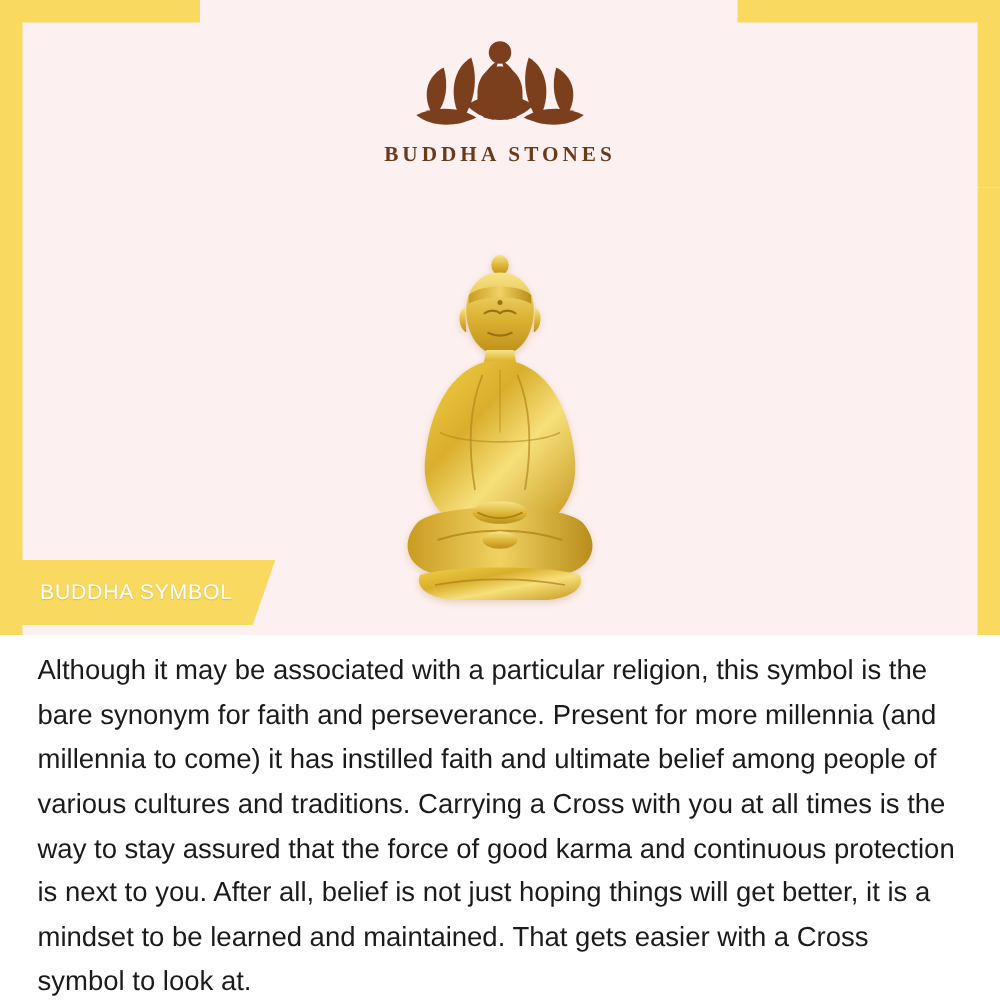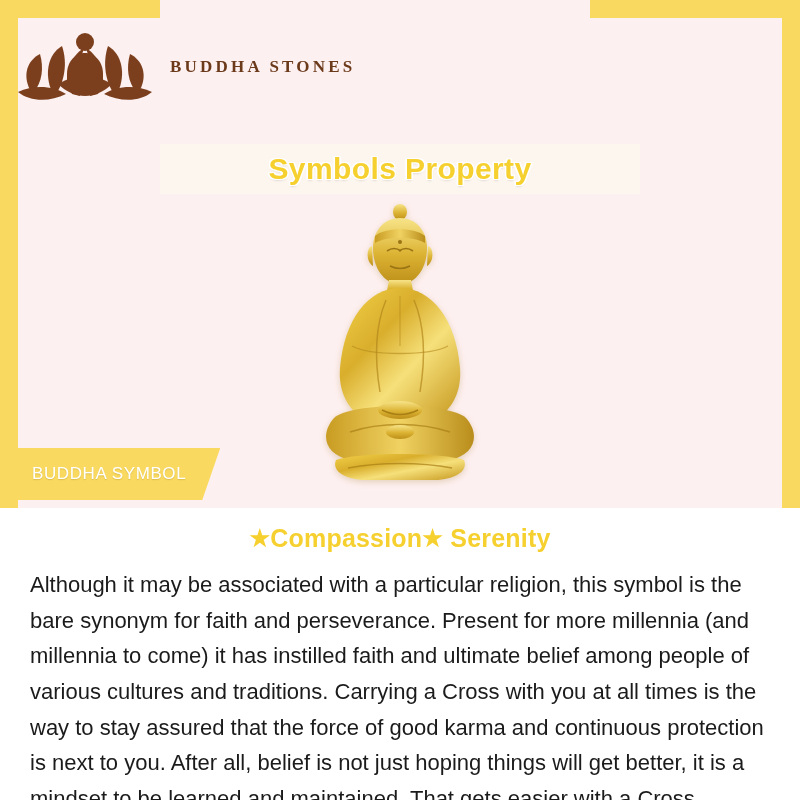--- a/index.html
+++ b/index.html
@@ -59,20 +59,21 @@
     width: 18px; height: 360px;
     background: #f9d95f;
   }
 
   
   .logo-wrap {
     position: absolute;
     left: 0; right: 0;
     top: 20px;
     display: flex;
+    flex-direction: column;
     align-items: center;
   }
   .logo-mark {
     width: 170px;
     height: 90px;
   }
   .brand-name {
     margin-top: 4px;
     font-size: 17px;
     letter-spacing: 3.2px;
@@ -212,23 +213,20 @@
           <path d="M85 33 C95 33 103 42 103 54 L103 62 L67 62 L67 54 C67 42 75 33 85 33 Z"></path>
           <path d="M58 64 C68 58 78 56 85 56 C92 56 102 58 112 64 C104 72 94 76 85 76 C76 76 66 72 58 64 Z"></path>
           <path d="M60 46 C54 52 52 60 54 66 L62 62 C60 56 60 50 64 46 Z"></path>
           <path d="M110 46 C116 52 118 60 116 66 L108 62 C110 56 110 50 106 46 Z"></path>
         </g>
       </svg>
     </span>
     <div class="brand-name">BUDDHA STONES</div>
   </div>
 
-  <div class="title-bar">
-    <div class="title-text">Symbols Property</div>
-  </div>
 
   <div class="buddha-area">
     <span>
       <svg class="buddha-svg" viewBox="0 0 220 296" xmlns="http://www.w3.org/2000/svg">
         <defs>
           <linearGradient id="gold" x1="0" y1="0" x2="1" y2="1">
             <stop offset="0%" stop-color="#f3d14a"></stop>
             <stop offset="35%" stop-color="#d9ae2c"></stop>
             <stop offset="60%" stop-color="#f6e07a"></stop>
             <stop offset="100%" stop-color="#c6981f"></stop>
@@ -280,19 +278,16 @@
         <path d="M58 272 C90 266 130 266 162 272" stroke="#a87f15" stroke-width="1.4" fill="none" opacity="0.7"></path>
       </svg>
     </span>
   </div>
 
   <div class="label-tag">
     <span>BUDDHA SYMBOL</span>
   </div>
 
   <div class="body-panel">
-    <div class="keywords">
-      <span class="star">★</span><span>Compassion</span><span class="star">★</span> <span>Serenity</span>
-    </div>
     <div class="paragraph">Although it may be associated with a particular religion, this symbol is the bare synonym for faith and perseverance. Present for more millennia (and millennia to come) it has instilled faith and ultimate belief among people of various cultures and traditions. Carrying a Cross with you at all times is the way to stay assured that the force of good karma and continuous protection is next to you. After all, belief is not just hoping things will get better, it is a mindset to be learned and maintained. That gets easier with a Cross symbol to look at.</div>
   </div>
 
 </div>
 
 </body></html>

